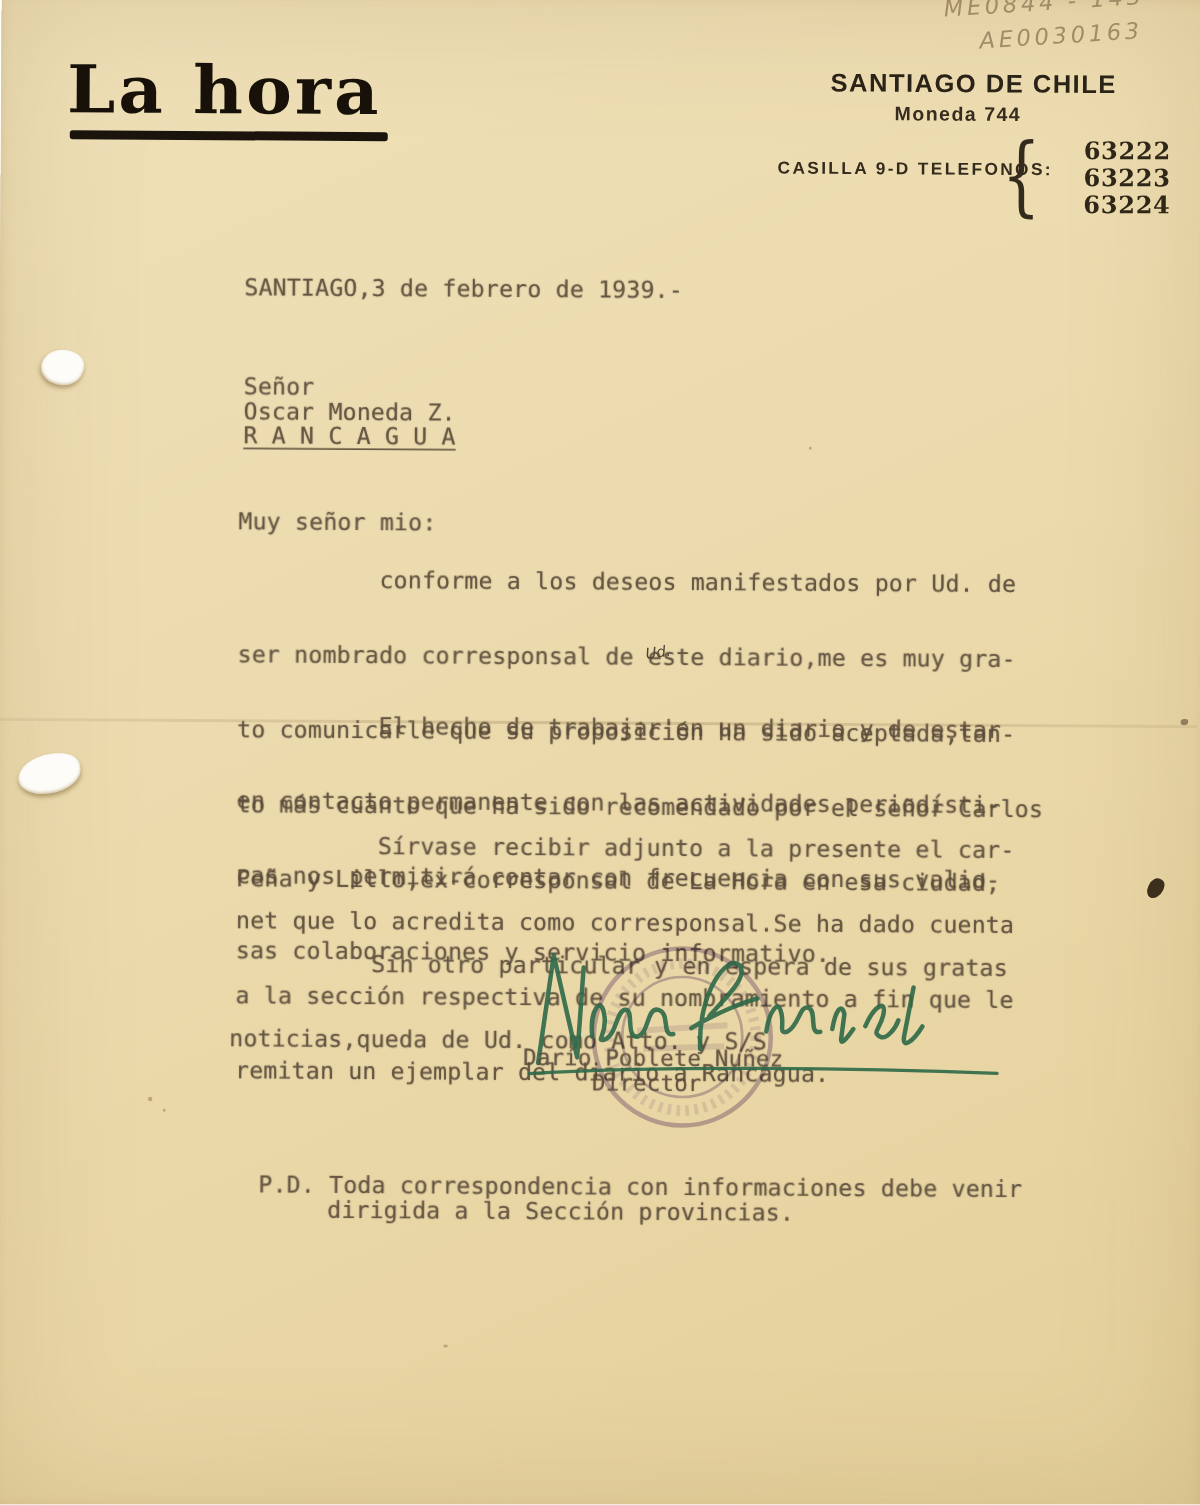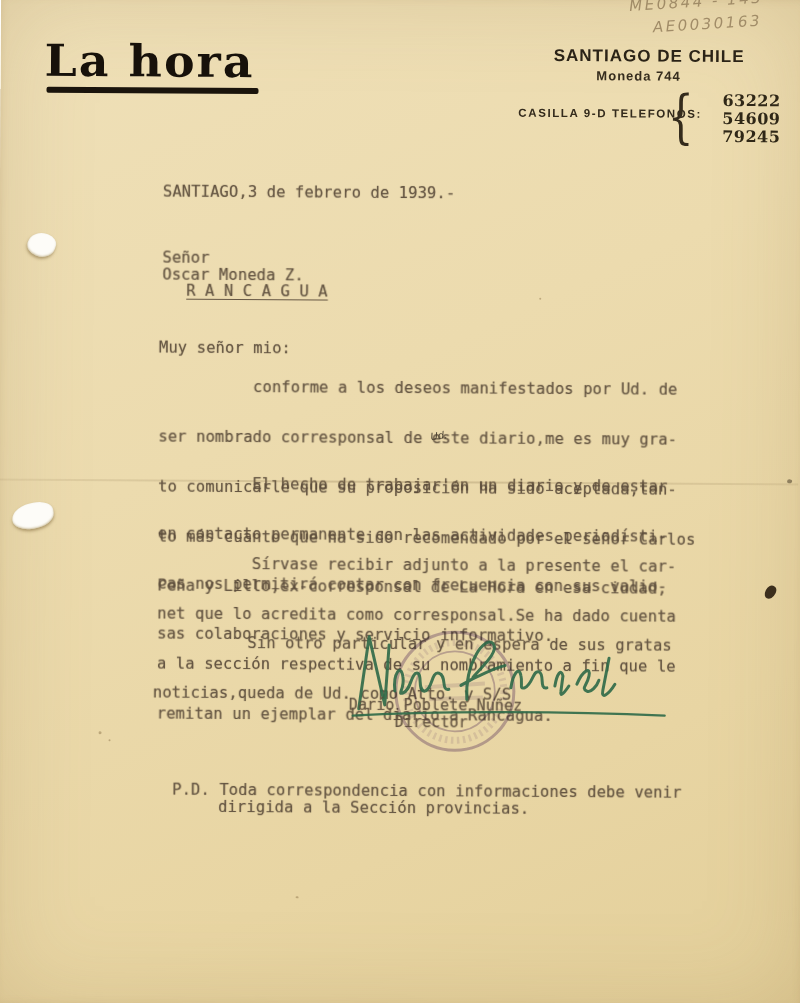--- a/index.html
+++ b/index.html
@@ -6,21 +6,21 @@
   body{width:800px;height:1003px;background:#f6f4ee;overflow:hidden;position:relative;
        font-family:"DejaVu Sans Mono", monospace;}
   #scan{position:absolute;left:0;top:0;width:800px;height:1003px;overflow:hidden;background:#ffffff;}
   #paper{position:absolute;left:-2px;top:-3px;width:806px;height:1010px;
          transform:rotate(0.35deg);transform-origin:50% 50%;
          background:linear-gradient(155deg,#efe0b8 0%,#ecdbae 40%,#e8d5a3 75%,#e3cf9a 100%);
          box-shadow:inset 0 0 90px rgba(160,130,80,.25), inset 0 0 8px rgba(170,140,90,.25);}
   .tw{position:absolute;white-space:pre;color:#5a4b3a;font-size:15.5px;line-height:16.6px;
       letter-spacing:.1px;text-shadow:0 0 1px rgba(90,75,58,.55);}
   .faded{opacity:.92;filter:blur(.15px);}
-  .underlined{text-decoration:underline;text-underline-offset:3px;margin-left:24px;}
+  .underlined{text-decoration:underline;text-underline-offset:3px;}
 
   
   #logo{position:absolute;left:44px;top:40px;color:#17110a;
         font-family:"DejaVu Serif", serif;font-weight:bold;font-size:44px;
         letter-spacing:2px;transform:scaleX(1.04);transform-origin:left;}
   #logo-underline{position:absolute;left:46px;top:92px;width:212px;height:6px;
         background:#1a140c;border-radius:2px;}
   #lh-city{position:absolute;left:553px;top:48px;width:170px;text-align:center;
         font-family:"Liberation Sans", sans-serif;font-weight:bold;font-size:17px;
         letter-spacing:1px;color:#2b2317;white-space:nowrap;}
@@ -68,22 +68,22 @@
     <div class="pencil" style="left:652px;top:16px;">AE0030163</div>
 
     <div id="logo">La hora</div>
     <div id="logo-underline"></div>
 
     <div id="lh-city">SANTIAGO DE CHILE</div>
     <div id="lh-street">Moneda 744</div>
     <div id="lh-casilla">CASILLA 9-D  TELEFONOS:</div>
     <div id="lh-brace">{</div>
     <div class="phone" style="top:92px;">63222</div>
-    <div class="phone" style="top:110px;">54609</div>
-    <div class="phone" style="top:128px;">79245</div>
+    <div class="phone" style="top:110px;">63223</div>
+    <div class="phone" style="top:128px;">63224</div>
 
     <div class="tw faded" style="left:163px;top:188px;">SANTIAGO,3 de febrero de 1939.-</div>
     <div class="tw faded" style="left:163px;top:238px;margin-top:16px;">Señor</div>
     <div class="tw faded" style="left:163px;top:271px;">Oscar Moneda Z.</div>
     <div class="tw faded underlined" style="left:163px;top:287px;">R A N C A G U A</div>
 
     <div class="tw faded" style="left:160px;top:332px;margin-top:12px;">Muy señor mio:</div>
 
     <div class="tw faded" style="left:160px;top:350px;">
       <div>          conforme a los deseos manifestados por Ud. de</div>

